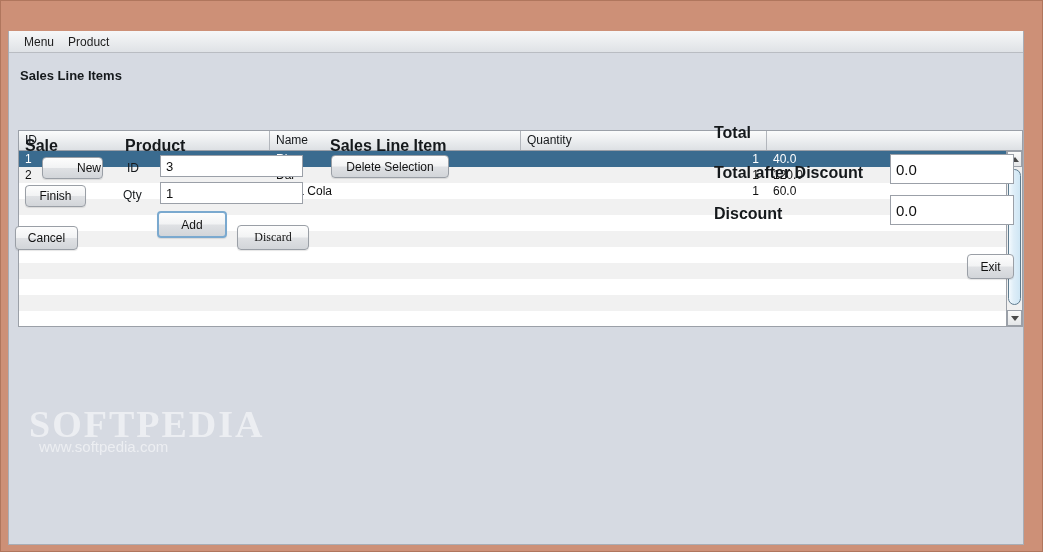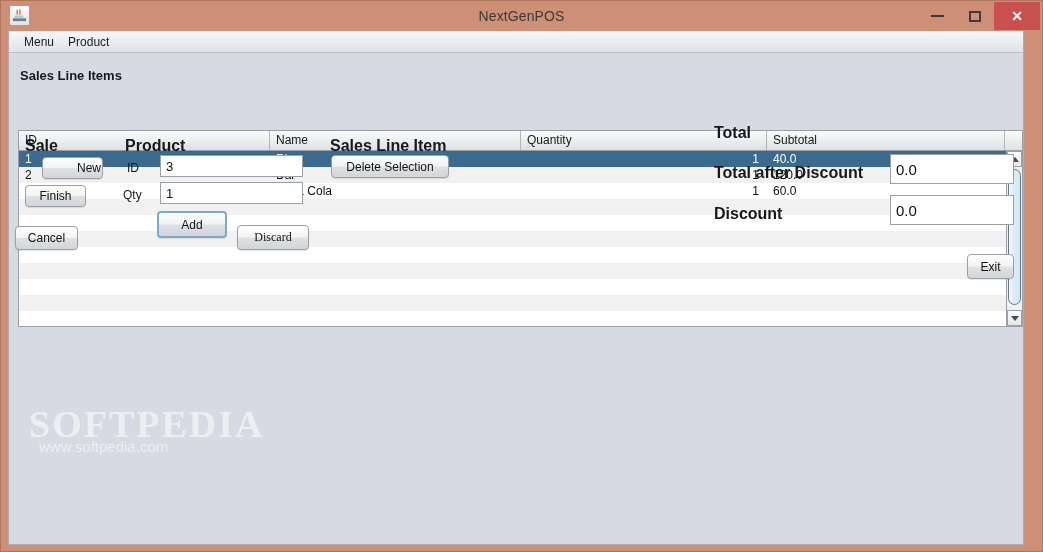--- a/index.html
+++ b/index.html
@@ -244,60 +244,37 @@
   #wm-main { left: 20px; top: 348px; font-size: 38px; }
   #wm-sub  { left: 30px; top: 384px; font-size: 15px;
              font-family: "Liberation Sans", sans-serif;
              font-weight: normal; letter-spacing: 0; }
 </style>
 </head>
 <body>
 
 <div class="window">
 
-  <div class="titlebar">
-    <div class="app-icon">
-      <svg width="15" height="15" viewBox="0 0 16 16">
-        <rect x="1" y="11" width="14" height="3" fill="#6f7b86"></rect>
-        <rect x="3" y="8" width="9" height="3" fill="#b9c2ca"></rect>
-        <path d="M5 2 C7 3.5 4 4.5 6 7" stroke="#d1603c" stroke-width="1.3" fill="none"></path>
-        <path d="M8 1.5 C10 3.2 7 4.3 9 7" stroke="#d1603c" stroke-width="1.3" fill="none"></path>
-      </svg>
-    </div>
-    <div class="title-text">NextGenPOS</div>
-    <div class="winbtns">
-      <div class="winbtn">
-        <span class="glyph dash"></span>
-      </div>
-      <div class="winbtn">
-        <span class="glyph sq"></span>
-      </div>
-      <div class="winbtn close">
-        <span class="glyph xmark">✕</span>
-      </div>
-    </div>
-  </div>
 
   <div class="client">
 
     <div class="menubar">
       <div class="menuitem">Menu</div>
       <div class="menuitem">Product</div>
     </div>
 
     <div class="panel">
 
       <div class="section-title" id="sales-title">Sales Line Items</div>
 
       <div class="table-wrap">
         <div class="thead">
           <div class="th col-id">ID</div>
           <div class="th col-name">Name</div>
           <div class="th col-qty">Quantity</div>
-          <div class="th col-sub last">Subtotal</div>
           <div class="th col-pad"></div>
         </div>
 
         <div class="tbody">
 
           <div class="trow selected">
             <div class="td col-id">1</div>
             <div class="td col-name">Rice</div>
             <div class="td col-qty num">1</div>
             <div class="td col-sub">40.0</div>

